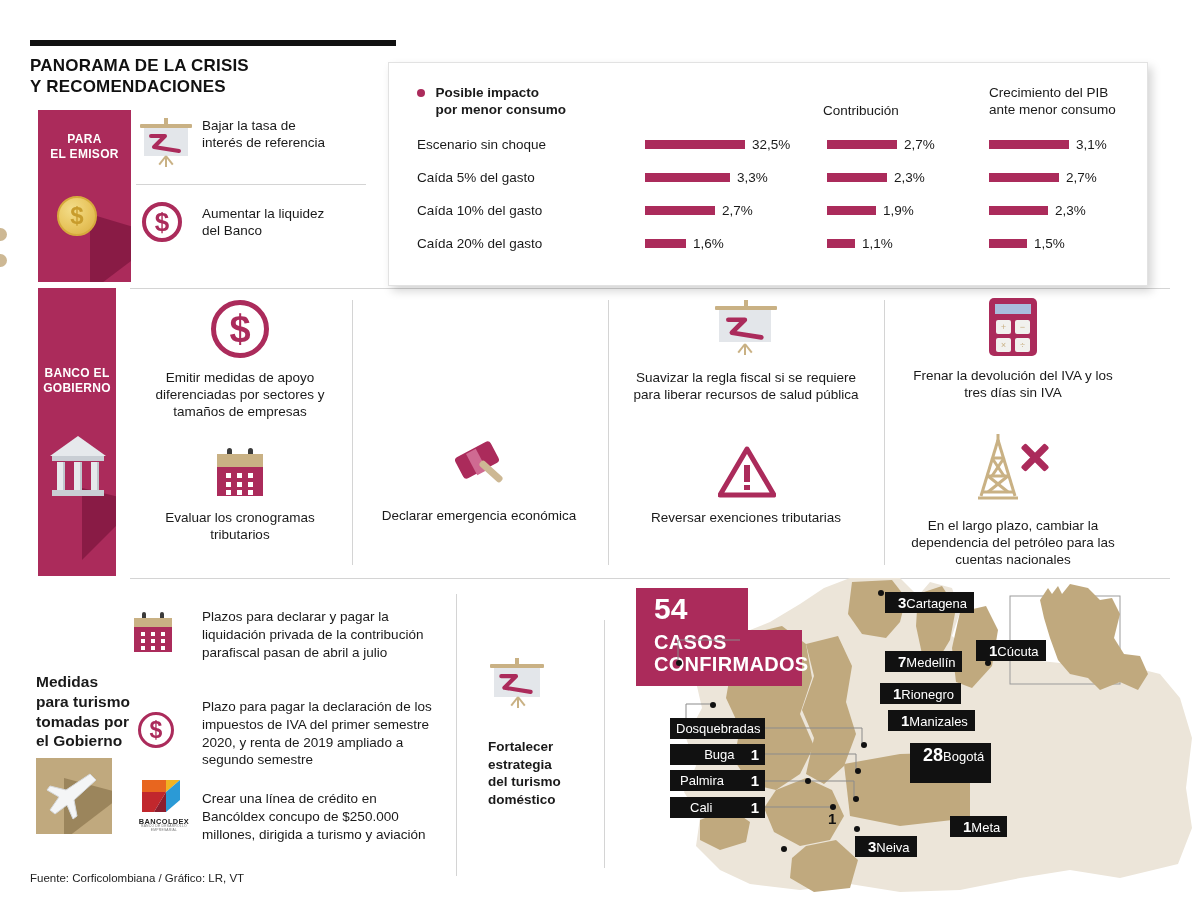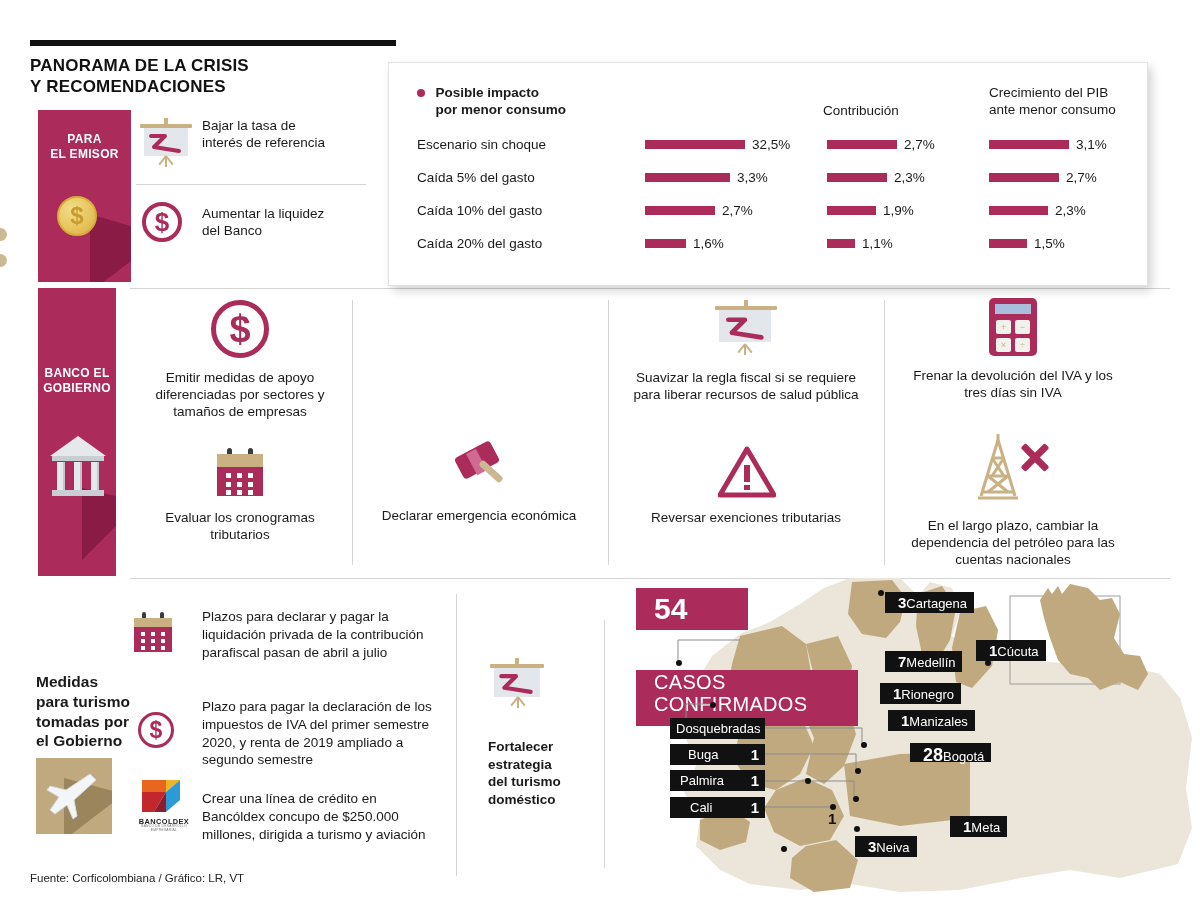--- a/index.html
+++ b/index.html
@@ -200,24 +200,23 @@
   
   #map-area { position:absolute; left:600px; top:578px; width:600px; height:316px; }
   .case-badge {
     position:absolute; background:#ab2b5b; color:#fff;
   }
   #badge-num {
     left: 36px; top: 10px; width: 112px; height: 42px;
     font-size: 30px; font-weight: 700; padding: 4px 0 0 18px;
   }
   #badge-text {
-    left: 36px; top: 52px; width: 222px; height: 56px;
-    font-size: 20px; font-weight: 400; line-height: 1.12; padding: 1px 0 0 18px;
+    left: 36px; top: 52px; width: 166px; height: 56px;
+    font-size: 20px; font-weight: 700; line-height: 1.12; padding: 1px 0 0 18px;
     letter-spacing: .3px;
-    margin-top: 40px;
   }
   .mlabel {
     position:absolute; background:#111; color:#fff; height:21px;
     font-size:13px; line-height:21px; white-space:nowrap; padding:0 7px;
   }
   .mlabel b { font-size:15px; font-weight:700; }
   .mlabel.right b { margin-left: 6px; }
   .mdot { position:absolute; width:6px; height:6px; background:#111; border-radius:50%; }
   .loose-one { position:absolute; font-size:15px; font-weight:700; color:#111; }
 
@@ -669,35 +668,35 @@
     </div>
     <div class="mlabel right" style="left:285px; top:73px;">
       <b>7</b><span>Medellín</span>
     </div>
     <div class="mlabel right" style="left:280px; top:105px;">
       <b>1</b><span>Rionegro</span>
     </div>
     <div class="mlabel right" style="left:288px; top:132px;">
       <b>1</b><span>Manizales</span>
     </div>
-    <div class="mlabel right" style="left:310px; top:165px; height:19px; line-height:24px;">
+    <div class="mlabel right" style="left:310px; top:165px; height:40px; line-height:24px;">
       <b style="font-size:18px;">28</b><span>Bogotá</span>
     </div>
     <div class="mlabel right" style="left:350px; top:238px;">
       <b>1</b><span>Meta</span>
     </div>
     <div class="mlabel right" style="left:255px; top:258px;">
       <b>3</b><span>Neiva</span>
     </div>
 
     <div class="mlabel" style="left:70px; top:140px; width:95px; padding:0 6px;">
       <span>Dosquebradas</span>
       <b style="float:right;">1</b>
     </div>
-    <div class="mlabel" style="left:70px; top:166px; width:95px; padding:0 6px; text-align:left;">
+    <div class="mlabel" style="left:70px; top:166px; width:95px; padding:0 6px; text-align:center;">
       <span style="margin-left:12px;">Buga</span>
       <b style="float:right;">1</b>
     </div>
     <div class="mlabel" style="left:70px; top:192px; width:95px; padding:0 6px;">
       <span style="margin-left:4px;">Palmira</span>
       <b style="float:right;">1</b>
     </div>
     <div class="mlabel" style="left:70px; top:219px; width:95px; padding:0 6px;">
       <span style="margin-left:14px;">Cali</span>
       <b style="float:right;">1</b>

